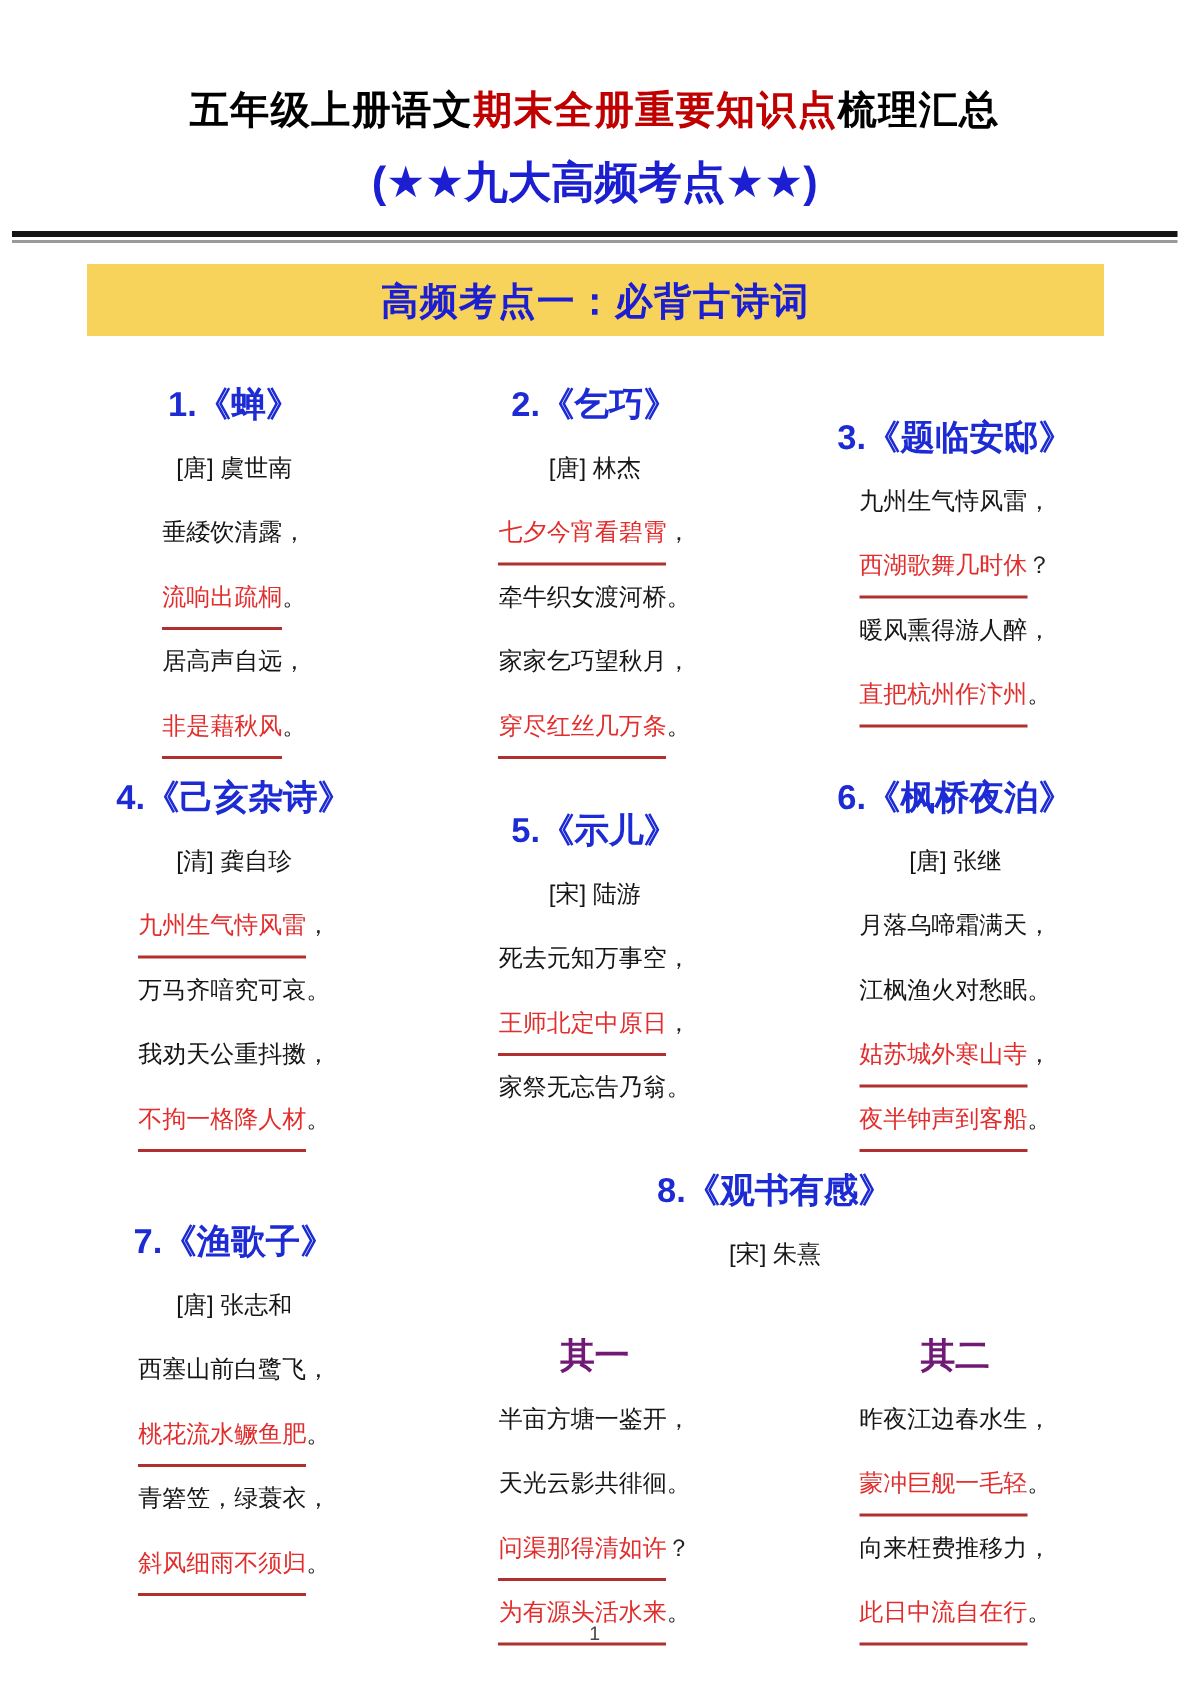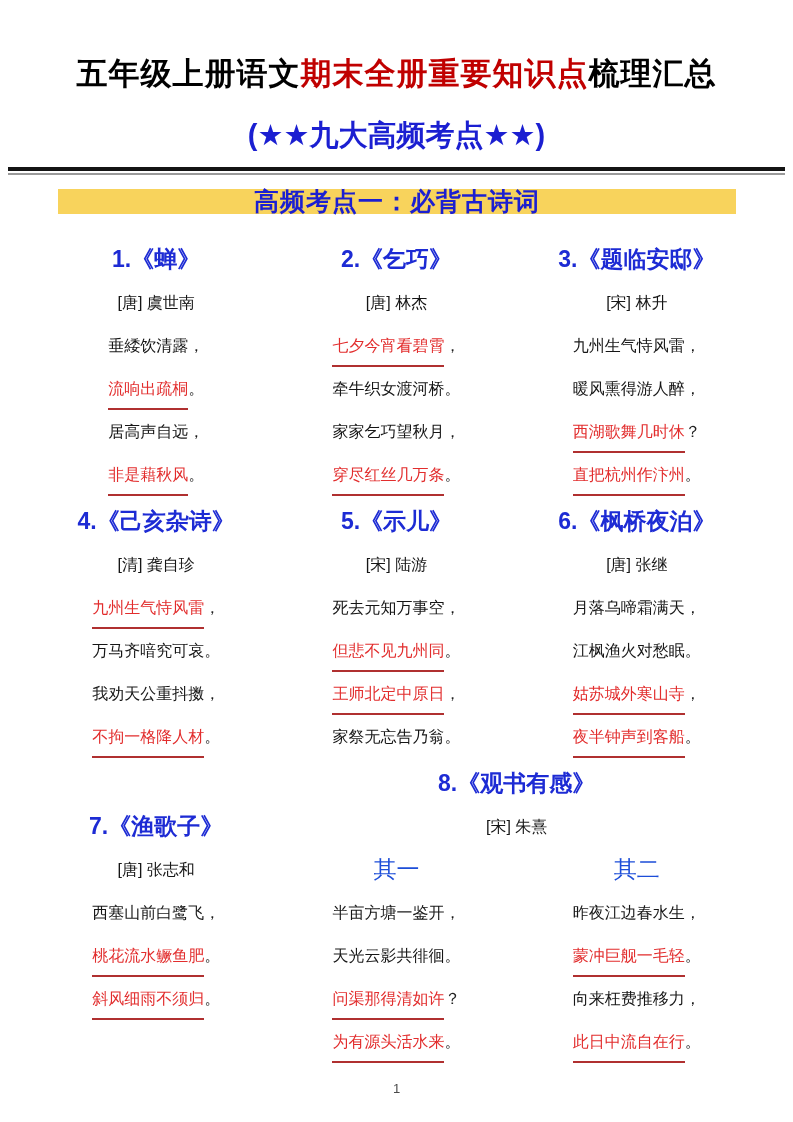--- a/index.html
+++ b/index.html
@@ -6,51 +6,51 @@
   html,body { background:#ffffff; }
   body {
     width:793px; height:1122px; margin:0 auto; overflow:hidden;
     font-family:"Liberation Sans","DejaVu Sans",sans-serif;
     position:relative;
   }
   .doc { padding-top:50px; }
   h1.title {
     text-align:center;
     font-family:"Liberation Serif","DejaVu Serif",serif;
-    font-weight:900; font-size:31px; line-height:48px;
+    font-weight:900; font-size:26px; line-height:48px;
     letter-spacing:1px; color:#000;
   }
   h1.title .seg-red { color:#c00000; }
   h2.subtitle {
     text-align:center; font-weight:bold; font-size:29px; line-height:44px;
-    color:#1b1fd1; margin-top:15px;
+    color:#1b1fd1; margin-top:2px;
   }
   .rule-thick { margin:10px 8px 0; border-top:4px solid #141414; }
   .rule-thin  { margin:2px 8px 0; border-top:2px solid #9a9a9a; }
   .banner {
-    margin:14px 57px 0 58px; height:25px; background:#f8d35c;
+    margin:14px 57px 0 58px; height:48px; background:#f8d35c;
     display:flex; align-items:center; justify-content:center;
   }
   .banner .banner-label {
     font-size:25px; font-weight:bold; color:#1b1fd1; letter-spacing:1px;
   }
   .poems {
     display:grid; grid-template-columns:repeat(3,1fr);
     column-gap:12px; row-gap:4px; align-items:center;
     margin:24px 42px 0; text-align:center;
   }
   .card { }
   .ptitle { color:#1d2bd4; font-weight:bold; font-size:23px; line-height:43px; white-space:nowrap; }
   .author { color:#161616; font-size:16px; line-height:43px; white-space:nowrap; }
   .line   { color:#161616; font-size:16px; line-height:43px; white-space:nowrap; }
   .hl { color:#e22d2d; border-bottom:2px solid #b03030; padding-bottom:11px; }
   .tail { color:#222222; }
   .p8 { grid-column:2 / 4; }
   .p8 .parts { display:grid; grid-template-columns:1fr 1fr; column-gap:12px; }
-  .plabel { color:#1d4ed8; font-weight:normal; font-size:23px; line-height:43px; }
+  .plabel { color:#701a75; font-weight:bold; font-size:23px; line-height:43px;margin-top:24px; }
   .pagenum {
     position:absolute; left:0; right:0; bottom:26px;
     text-align:center; font-size:13px; color:#4a4a4a;
   }
 </style>
 </head>
 <body>
 
 <div class="doc">
 
@@ -77,55 +77,54 @@
       <div class="card">
         <div class="ptitle">2.《乞巧》</div>
         <div class="author">[唐] 林杰</div>
         <div class="line"><span class="hl">七夕今宵看碧霄</span><span class="tail">，</span></div>
         <div class="line">牵牛织女渡河桥。</div>
         <div class="line">家家乞巧望秋月，</div>
         <div class="line"><span class="hl">穿尽红丝几万条</span><span class="tail">。</span></div>
       </div>
       <div class="card">
         <div class="ptitle">3.《题临安邸》</div>
-        <div class="author">[宋] 林升</div>
         <div class="line">九州生气恃风雷，</div>
+        <div class="line"><span class="hl">西湖歌舞几时休</span><span class="tail">？</span></div>
         <div class="line">暖风熏得游人醉，</div>
-        <div class="line"><span class="hl">西湖歌舞几时休</span><span class="tail">？</span></div>
         <div class="line"><span class="hl">直把杭州作汴州</span><span class="tail">。</span></div>
       </div>
       <div class="card">
         <div class="ptitle">4.《己亥杂诗》</div>
         <div class="author">[清] 龚自珍</div>
         <div class="line"><span class="hl">九州生气恃风雷</span><span class="tail">，</span></div>
         <div class="line">万马齐喑究可哀。</div>
         <div class="line">我劝天公重抖擞，</div>
         <div class="line"><span class="hl">不拘一格降人材</span><span class="tail">。</span></div>
       </div>
       <div class="card">
         <div class="ptitle">5.《示儿》</div>
         <div class="author">[宋] 陆游</div>
         <div class="line">死去元知万事空，</div>
-        <div class="line"><span class="hl">但悲不见九州同</span><span class="tail">。</span></div>
         <div class="line"><span class="hl">王师北定中原日</span><span class="tail">，</span></div>
         <div class="line">家祭无忘告乃翁。</div>
       </div>
       <div class="card">
         <div class="ptitle">6.《枫桥夜泊》</div>
         <div class="author">[唐] 张继</div>
         <div class="line">月落乌啼霜满天，</div>
         <div class="line">江枫渔火对愁眠。</div>
         <div class="line"><span class="hl">姑苏城外寒山寺</span><span class="tail">，</span></div>
         <div class="line"><span class="hl">夜半钟声到客船</span><span class="tail">。</span></div>
       </div>
       <div class="card">
         <div class="ptitle">7.《渔歌子》</div>
         <div class="author">[唐] 张志和</div>
         <div class="line">西塞山前白鹭飞，</div>
         <div class="line"><span class="hl">桃花流水鳜鱼肥</span><span class="tail">。</span></div>
+        <div class="line">青箬笠，绿蓑衣，</div>
         <div class="line"><span class="hl">斜风细雨不须归</span><span class="tail">。</span></div>
       </div>
       <div class="card p8">
         <div class="ptitle">8.《观书有感》</div>
         <div class="author">[宋] 朱熹</div>
         <div class="parts">
           <div class="part">
             <div class="plabel">其一</div>
             <div class="line">半亩方塘一鉴开，</div>
             <div class="line">天光云影共徘徊。</div>

